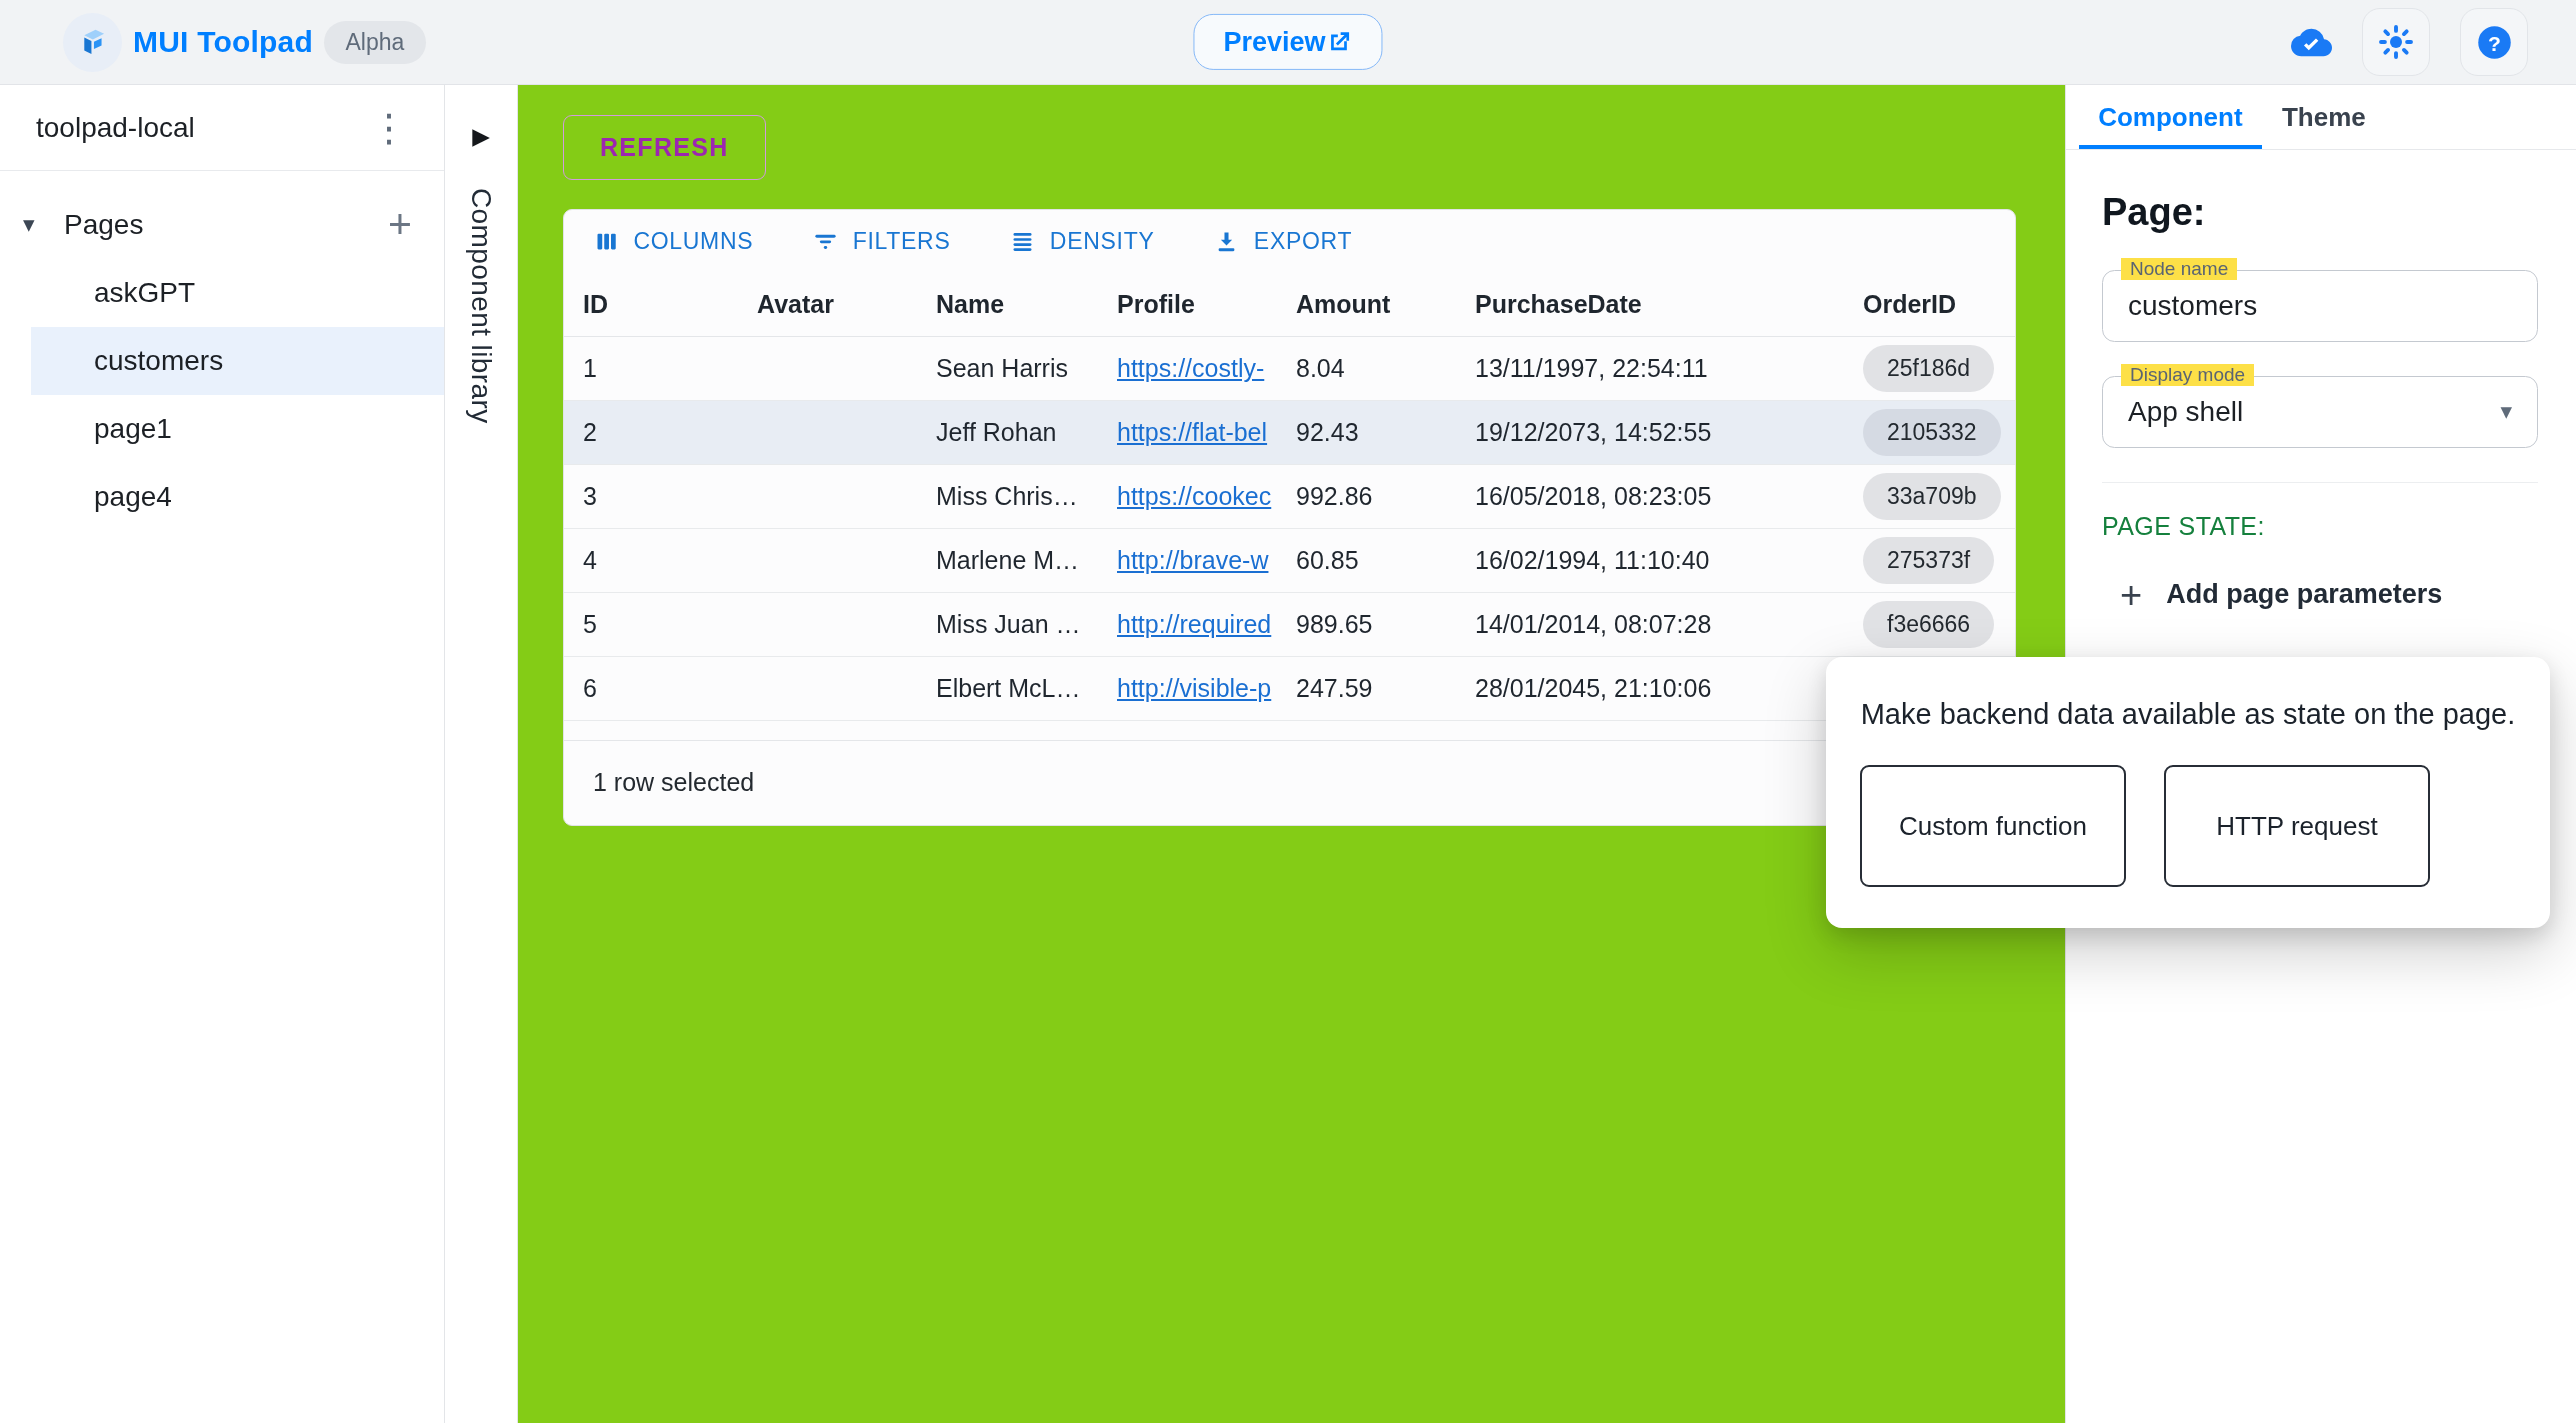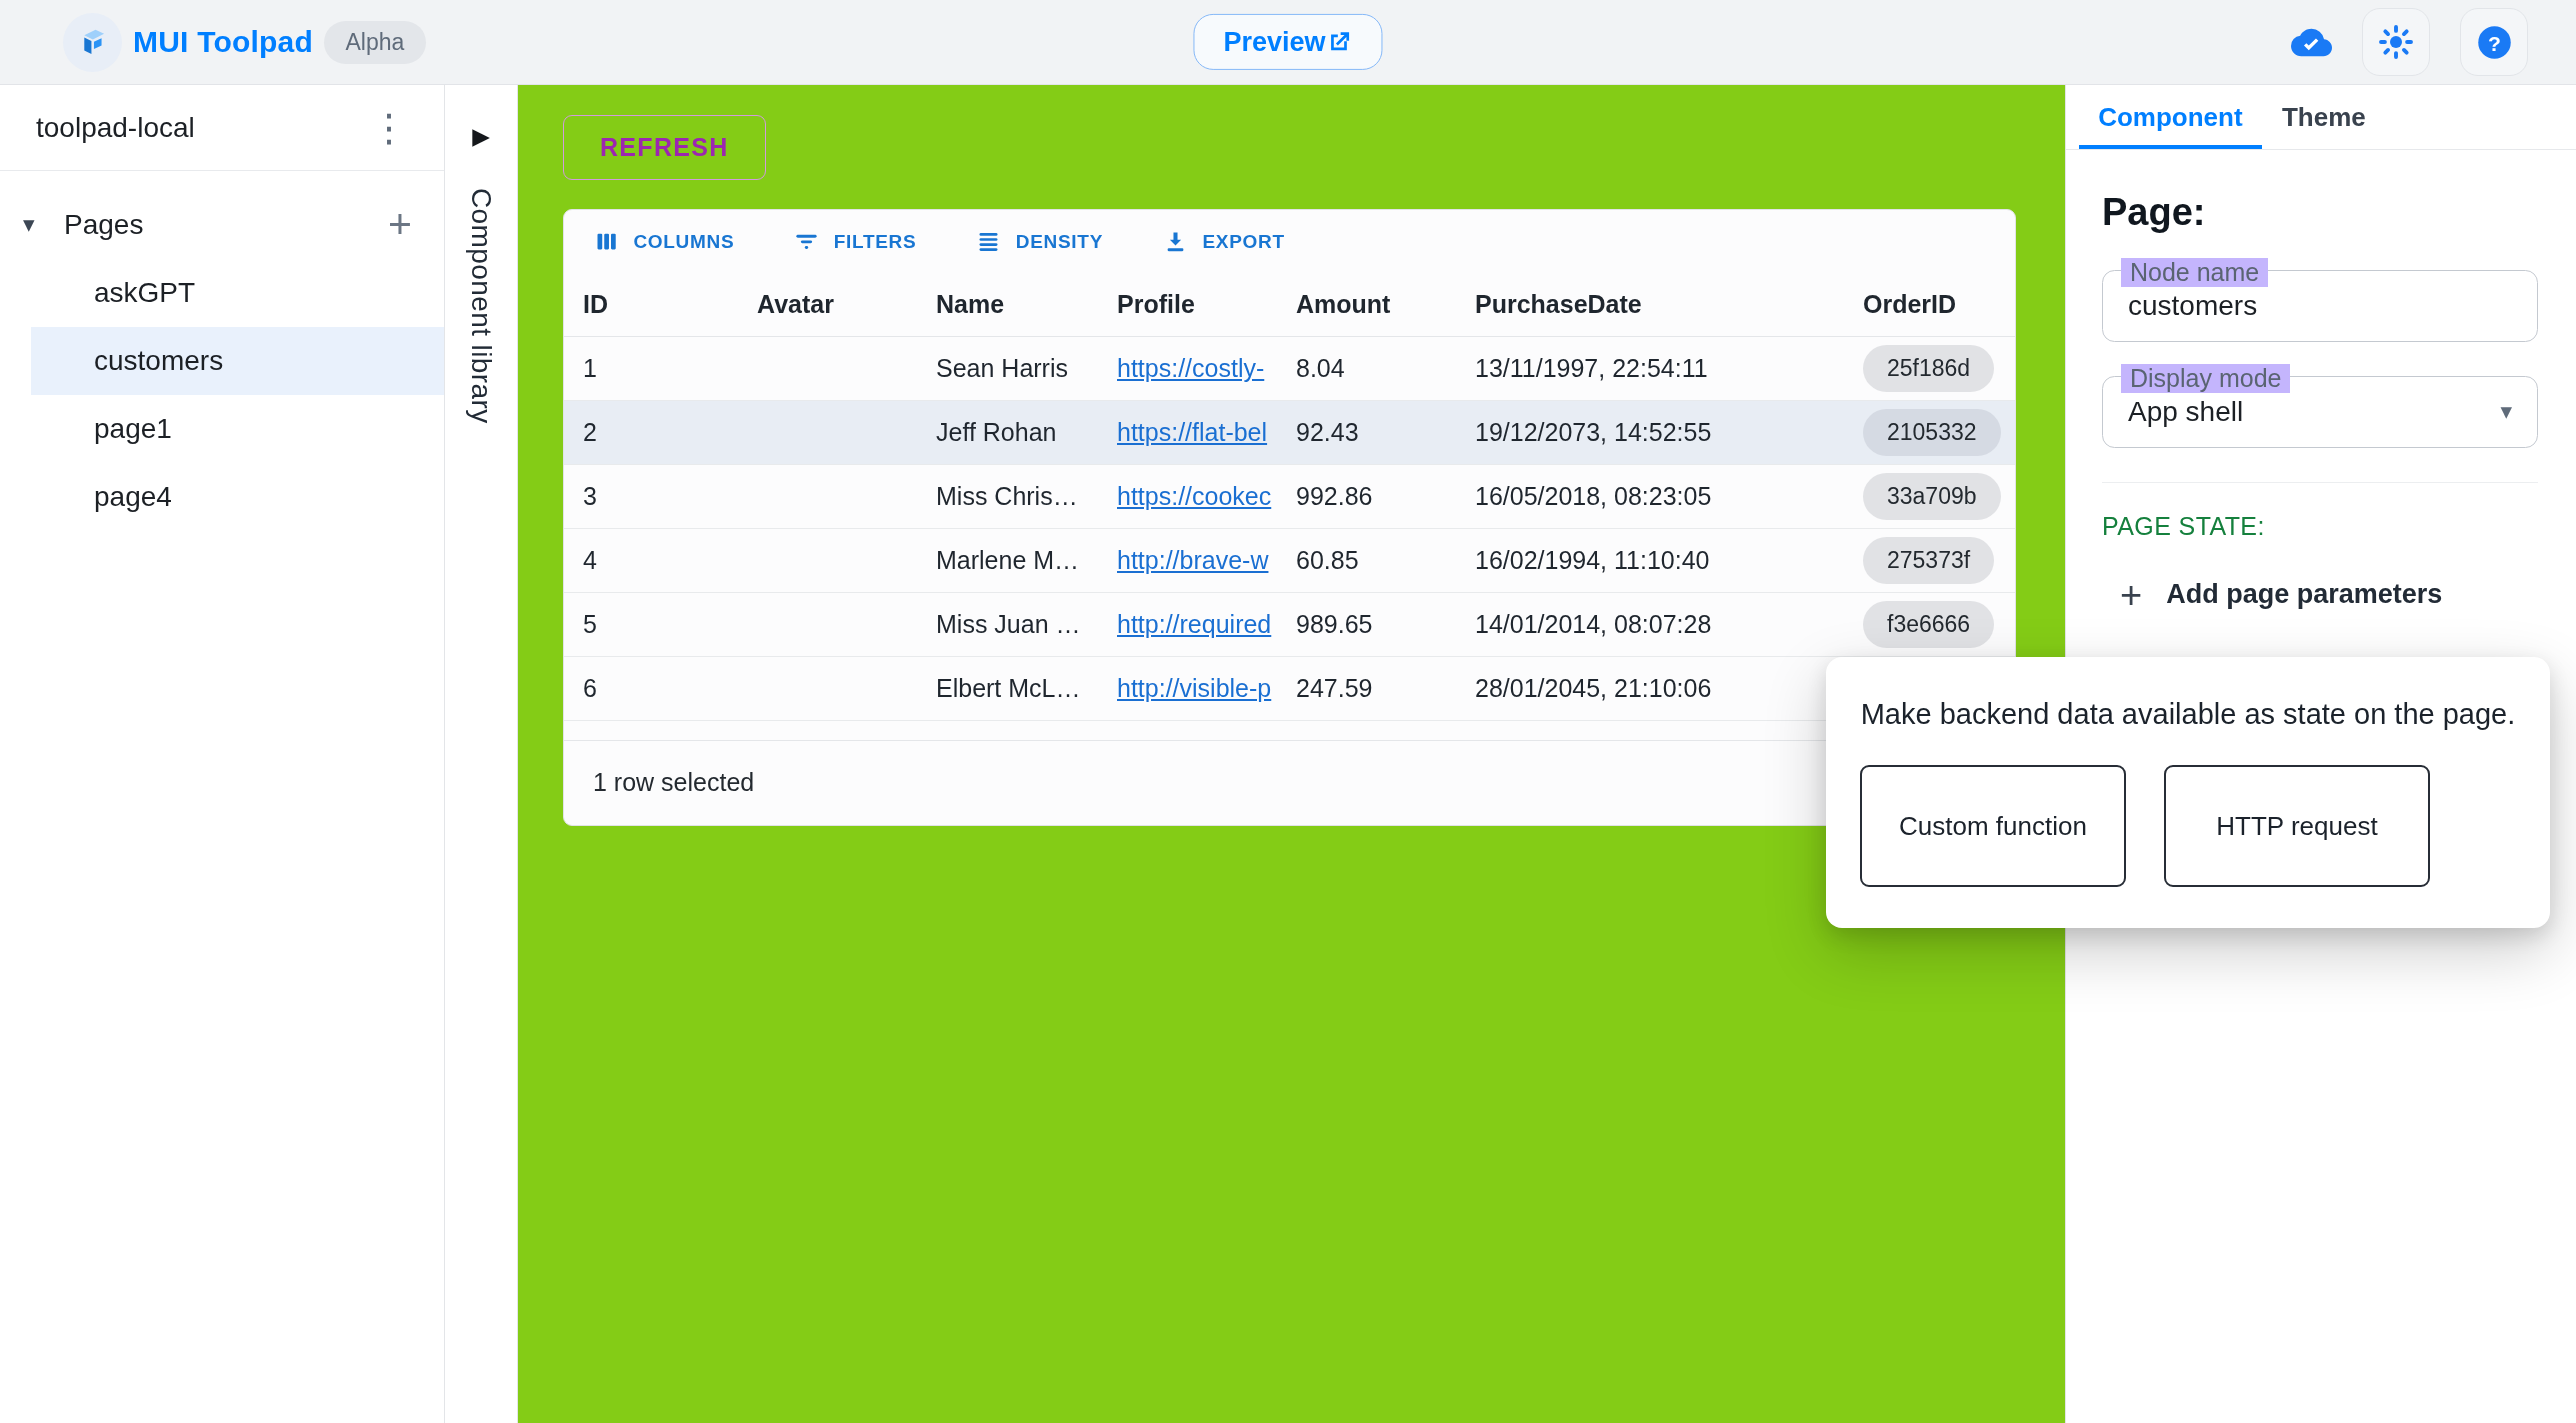--- a/index.html
+++ b/index.html
@@ -34,21 +34,21 @@
 
   .complib{width:73px;border-right:0.9px solid #e3e5e8;background:#fff;display:flex;flex-direction:column;align-items:center;flex:none}
   .complib-arrow{margin-top:38px;font-size:23px;color:#15181c;cursor:pointer}
   .complib-label{margin-top:38px;writing-mode:vertical-rl;font-size:28px;color:#222b36;letter-spacing:0.4px}
 
   
   .canvas{flex:1;background:#84cc16;padding:30px 0 0 45px;position:relative}
   .refresh-btn{display:inline-flex;align-items:center;justify-content:center;border:1.8px solid #d29bdd;border-radius:9px;color:#9c27b0;font-weight:bold;font-size:25px;letter-spacing:1.3px;padding:17px 36px;background:transparent;cursor:pointer}
   .grid-card{margin-top:29px;width:1453px;height:617px;background:#fcfcfd;border:0.9px solid #e1e3e6;border-radius:9px;display:flex;flex-direction:column;overflow:hidden}
   .grid-toolbar{height:63px;display:flex;align-items:center;gap:59px;padding-left:29px;flex:none}
-  .tb-btn{display:flex;align-items:center;gap:13.4px;color:#1976d2;font-size:19px;font-weight:bold;letter-spacing:0.7px;cursor:pointer}
+  .tb-btn{display:flex;align-items:center;gap:13.4px;color:#1976d2;font-size:23px;font-weight:normal;letter-spacing:0.7px;cursor:pointer}
   .grid-head,.grid-row{display:grid;grid-template-columns:174px 179px 181px 179px 179px 388px 152px;align-items:center;padding-left:19px;flex:none}
   .grid-head{height:64px;border-bottom:0.9px solid #e4e6e9;font-weight:bold;font-size:25px;color:#1f262e}
   .grid-row{height:64px;border-bottom:0.9px solid #e8eaec;font-size:25px}
   .grid-row.selected{background:#e8edf4}
   .cell{padding-right:18px;white-space:nowrap;overflow:hidden}
   .link{color:#1a6fd2;text-decoration:underline;cursor:pointer}
   .avatar{width:40px;height:40px;margin-left:15px;background:#999;background-size:cover}
   .av1{background:radial-gradient(circle at 50% 38%,#d9b286 0 26%,#8a6a45 60%,#4a3423 100%)}
   .av2{background:linear-gradient(135deg,#1f1f1f 0 30%,#8f8f8f 55%,#ececec 100%)}
   .av3{background:linear-gradient(160deg,#b9b9b9 0 20%,#6a6a6a 55%,#2e2e2e 100%)}
@@ -63,21 +63,21 @@
 
   
   .inspector{width:511px;background:#fff;border-left:0.9px solid #e3e5e8;flex:none}
   .tabs{display:flex;border-bottom:0.9px solid #e6e8eb;padding-left:12.5px}
   .tab{font-size:26px;font-weight:bold;padding:17px 19.7px 11.6px;border-bottom:4.5px solid transparent;cursor:pointer}
   .tab.active{color:#007fff;border-bottom-color:#007fff}
   .tab.inactive{color:#39424e}
   .insp-body{padding:36px 38px 0 36px}
   .page-heading{font-size:38px;font-weight:bold;color:#10171f;margin:5.4px 0 36px}
   .field{position:relative;border:1.8px solid #c4c9d0;border-radius:12.5px;height:72px;display:flex;align-items:center;padding:0 25px;margin-bottom:34px;background:#fff}
-  .field-label{position:absolute;top:-13.4px;left:18px;background:#c4b5fd;padding:0 9px;font-size:25px;color:#5a6472}
+  .field-label{position:absolute;top:-13.4px;left:18px;background:#fde047;padding:0 9px;font-size:19px;color:#5a6472}
   .field-value{font-size:28px;color:#1c2025;border:none;outline:none;background:transparent;font-family:inherit;width:85%}
   .select-caret{margin-left:auto;color:#5f6b7a;font-size:23px}
   .insp-divider{border-top:1.8px solid #eceef0;margin:3.6px 0 29px}
   .state-label{font-size:25px;color:#15803d;letter-spacing:0.4px;margin-bottom:35px}
   .add-btn{display:flex;align-items:center;gap:24px;font-size:27px;font-weight:bold;color:#222b36;margin:0 0 47px 18px;cursor:pointer}
   .add-plus{font-size:38px;font-weight:normal;color:#39424e;line-height:1}
 
   
   .popup{position:absolute;left:1826px;top:657px;width:724px;height:271px;background:#fff;border-radius:16px;box-shadow:0 23px 63px rgba(0,0,0,.20),0 7.2px 19.7px rgba(0,0,0,.12);z-index:50}
   .popup-title{font-size:29px;color:#1b222b;text-align:center;margin-top:41px}

